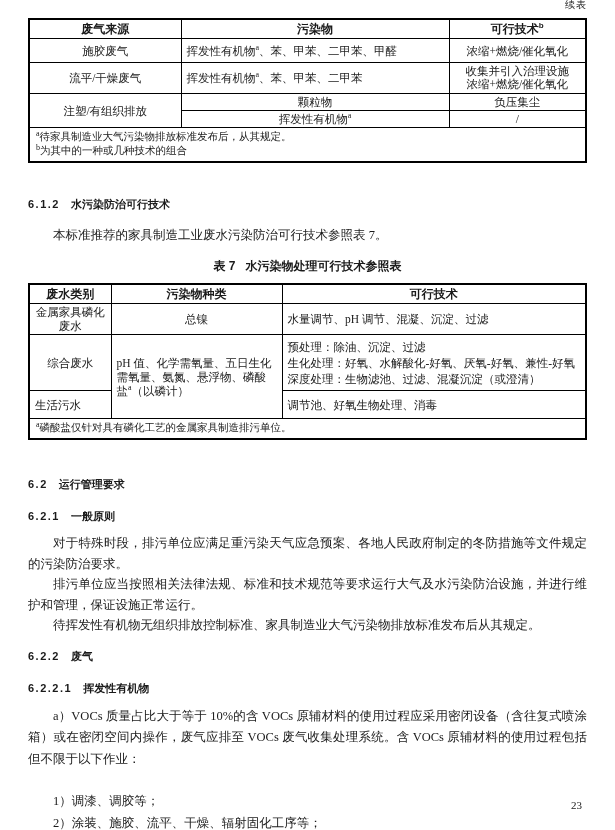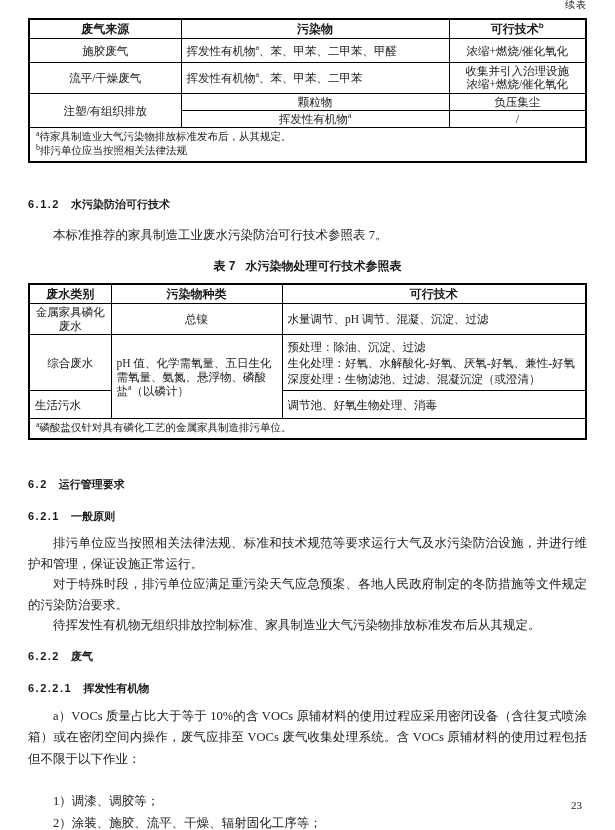--- a/index.html
+++ b/index.html
@@ -97,21 +97,21 @@
       <td class="c"><span>颗粒物</span></td>
       <td class="c"><span>负压集尘</span></td>
     </tr>
     <tr class="sub">
       <td class="c"><span>挥发性有机物</span><sup>a</sup></td>
       <td class="c"><span>/</span></td>
     </tr>
     <tr>
       <td colspan="3" class="fn-cell">
         <div><sup>a</sup><span>待家具制造业大气污染物排放标准发布后，从其规定。</span></div>
-        <div><sup>b</sup><span>排污单位应当按照相关法律法规</span></div>
+        <div><sup>b</sup><span>为其中的一种或几种技术的组合</span></div>
       </td>
     </tr>
   </tbody>
     </table>
 
   <div class="hd h612">
     <span class="num">6.1.2</span><span>水污染防治可行技术</span>
   </div>
 
   <p class="para">本标准推荐的家具制造工业废水污染防治可行技术参照表 7。</p>
@@ -160,22 +160,22 @@
 
   <div class="hd h62">
     <span class="num">6.2</span><span>运行管理要求</span>
   </div>
 
   <div class="hd h621">
     <span class="num">6.2.1</span><span>一般原则</span>
   </div>
 
   <div class="para-block">
+    <p>对于特殊时段，排污单位应满足重污染天气应急预案、各地人民政府制定的冬防措施等文件规定的污染防治要求。</p>
     <p>排污单位应当按照相关法律法规、标准和技术规范等要求运行大气及水污染防治设施，并进行维护和管理，保证设施正常运行。</p>
-    <p>对于特殊时段，排污单位应满足重污染天气应急预案、各地人民政府制定的冬防措施等文件规定的污染防治要求。</p>
     <p>待挥发性有机物无组织排放控制标准、家具制造业大气污染物排放标准发布后从其规定。</p>
   </div>
 
   <div class="hd h622">
     <span class="num">6.2.2</span><span>废气</span>
   </div>
 
   <div class="hd h6221">
     <span class="num">6.2.2.1</span><span>挥发性有机物</span>
   </div>

